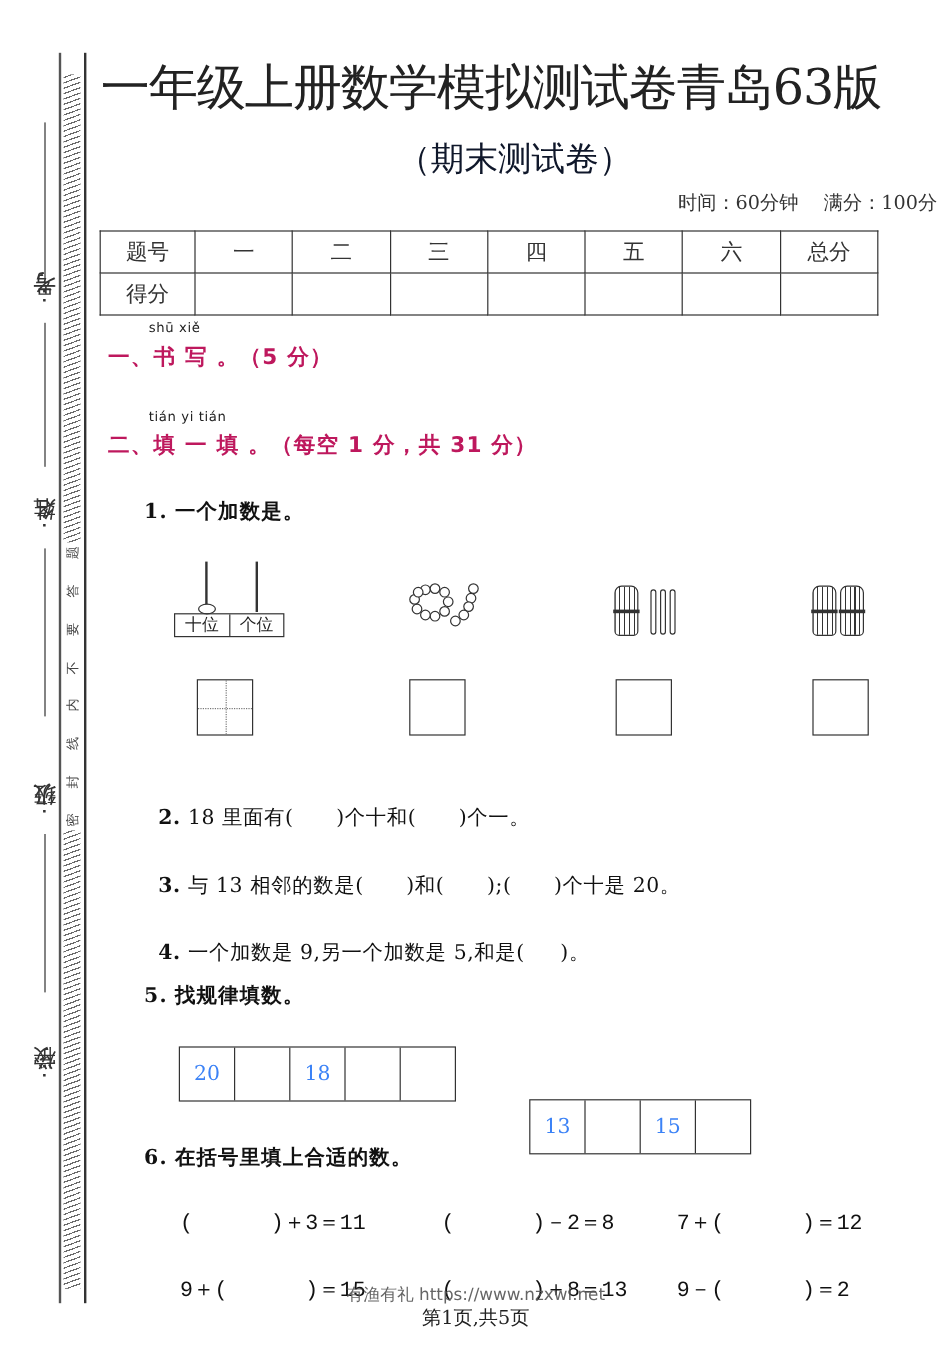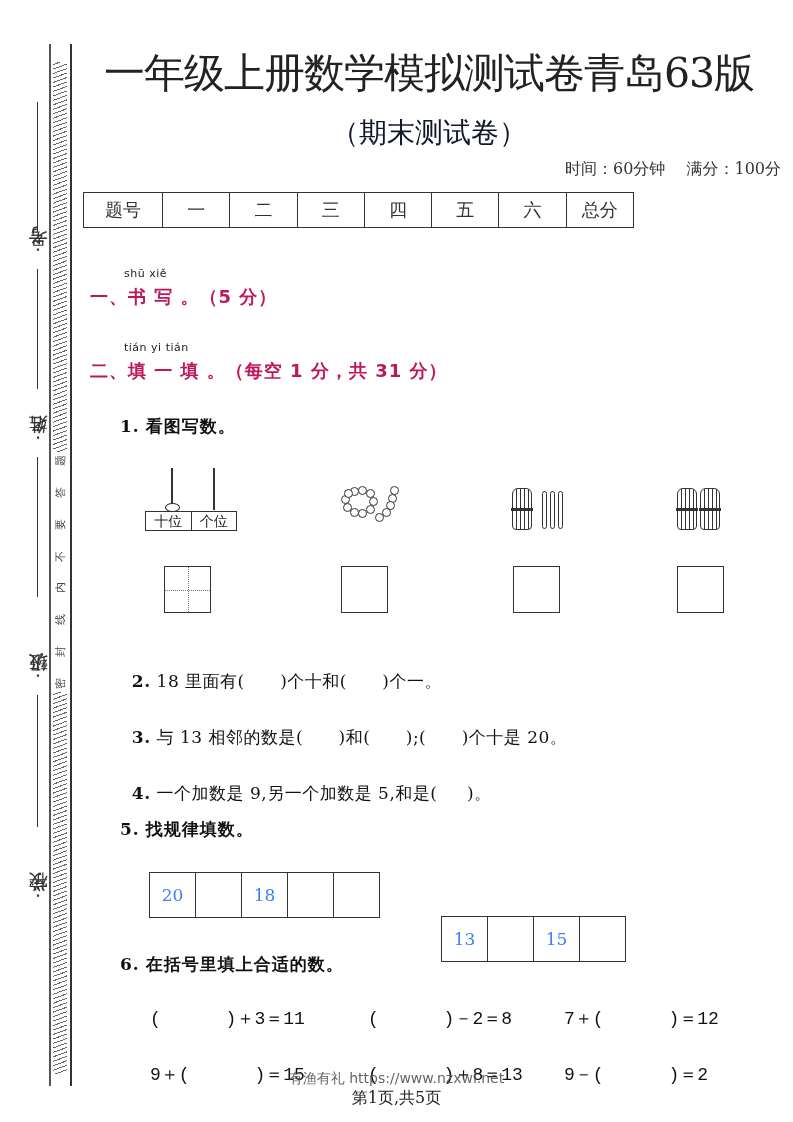--- a/index.html
+++ b/index.html
@@ -14,29 +14,29 @@
   .seal-text { position: absolute; left: 52px; top: 452px; width: 16px; height: 240px; background: #fff;
                display: flex; flex-direction: column; align-items: center; justify-content: space-between;
                font-family: "DejaVu Sans", sans-serif; font-size: 11px; color: #444; padding: 2px 0; box-sizing: border-box; }
   .seal-text span { display: block; transform: rotate(-90deg); line-height: 13px; }
 
   .side-field { position: absolute; left: 26px; width: 22px; display: flex; flex-direction: column; align-items: center; }
   .side-label { font-family: "DejaVu Sans", sans-serif; font-size: 19px; color: #333; writing-mode: vertical-rl; transform: rotate(180deg); white-space: nowrap; }
   .side-underline { width: 1px; background: #333; }
 
   
-  .title { position: absolute; left: 84px; top: 46px; width: 690px; text-align: center;
+  .title { position: absolute; left: 84px; top: 46px; width: 690px; text-align: left;
            font-family: "DejaVu Serif", serif; font-size: 41px; letter-spacing: -1px; color: #222; white-space: nowrap; }
   .subtitle { position: absolute; left: 84px; top: 114px; width: 690px; text-align: center;
               font-family: "DejaVu Serif", serif; font-size: 28px; color: #0f172a; }
   .meta { position: absolute; right: 12px; top: 159px; font-family: "DejaVu Serif", serif; font-size: 16px; color: #333; white-space: nowrap; }
   .meta span + span { margin-left: 16px; }
 
   
-  .score-table { position: absolute; left: 83px; top: 192px; width: 551px; border-collapse: collapse; table-layout: fixed;
+  .score-table { position: absolute; left: 83px; top: 192px; width: 649px; border-collapse: collapse; table-layout: fixed;
                  font-family: "DejaVu Serif", serif; font-size: 18px; color: #333; }
   .score-table td { border: 1.5px solid #333; height: 34px; text-align: center; padding: 0; }
   .score-table td.first { width: 78px; }
 
   
   .pinyin { position: absolute; font-family: "DejaVu Sans", sans-serif; font-size: 11px; color: #222; letter-spacing: 0.5px; white-space: pre; }
   .section-title { position: absolute; font-family: "DejaVu Sans", sans-serif; font-weight: bold; font-size: 18px; color: #be185d; white-space: nowrap; letter-spacing: 1px; }
   .section-title .note { font-weight: bold; }
 
   .q-title { position: absolute; left: 120px; font-family: "DejaVu Serif", serif; font-weight: bold; font-size: 17px; color: #111; white-space: nowrap; letter-spacing: 1px; }
@@ -128,35 +128,45 @@
       <tr>
     <td class="first">题号</td>
     <td>一</td>
     <td>二</td>
     <td>三</td>
     <td>四</td>
     <td>五</td>
     <td>六</td>
     <td>总分</td>
   </tr>
+  <tr>
+    <td class="first">得分</td>
+    <td></td>
+    <td></td>
+    <td></td>
+    <td></td>
+    <td></td>
+    <td></td>
+    <td></td>
+  </tr>
 </tbody>
   </table>
 
 <div class="pinyin" style="left:124px; top:267px;">shū xiě</div>
 <div class="section-title" style="left:90px; top:285px;">
   <span>一、</span><span>书 写</span><span> 。</span><span class="note">（5 分）</span>
 </div>
 
 <div class="pinyin" style="left:124px; top:341px;">tián yi tián</div>
 <div class="section-title" style="left:90px; top:359px;">
   <span>二、</span><span>填 一 填</span><span> 。</span><span class="note">（每空 1 分，共 31 分）</span>
 </div>
 
 <div class="q-title" style="top:415px;">
-  <span class="num">1.</span><span>看图写数。</span>
+  <span class="num">1.</span><span>一个加数是。</span>
 </div>
 
 <div class="abacus">
   <div class="rod" style="left:26px;"></div>
   <div class="rod" style="left:68px;"></div>
   <div class="bead"></div>
   <div class="base">
     <span>十位</span>
     <span>个位</span>
   </div>

